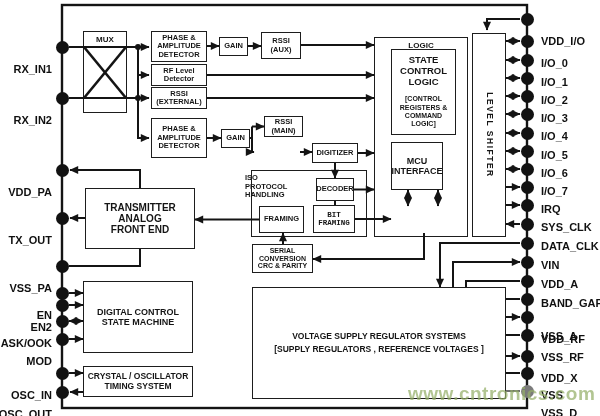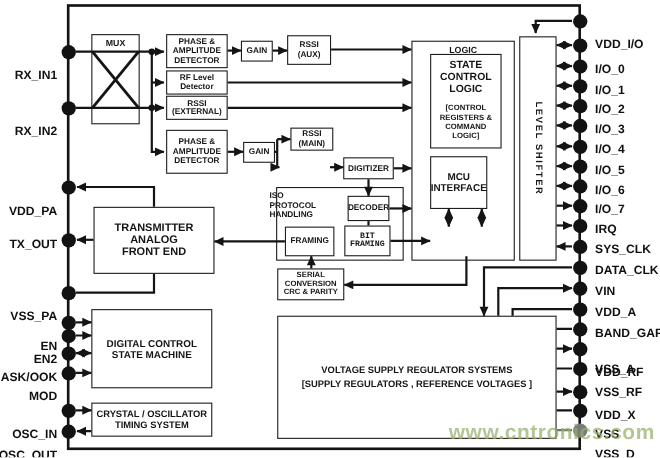--- a/index.html
+++ b/index.html
@@ -170,21 +170,21 @@
     </g>
   </svg>
 
   <div class="pin-dot" style="left:55.5px;top:40.5px"></div>
   <div class="pin-label pl-left" style="top:40px">RX_IN1</div>
   <div class="pin-dot" style="left:55.5px;top:91.5px"></div>
   <div class="pin-label pl-left" style="top:91px">RX_IN2</div>
   <div class="pin-dot" style="left:55.5px;top:163.5px"></div>
   <div class="pin-label pl-left" style="top:163px">VDD_PA</div>
   <div class="pin-dot" style="left:55.5px;top:211.5px"></div>
-  <div class="pin-label pl-left" style="top:193px">TX_OUT</div>
+  <div class="pin-label pl-left" style="top:211px">TX_OUT</div>
   <div class="pin-dot" style="left:55.5px;top:259.5px"></div>
   <div class="pin-label pl-left" style="top:259px">VSS_PA</div>
   <div class="pin-dot" style="left:55.5px;top:286.5px"></div>
   <div class="pin-label pl-left" style="top:286px">EN</div>
   <div class="pin-dot" style="left:55.5px;top:298.5px"></div>
   <div class="pin-label pl-left" style="top:298px">EN2</div>
   <div class="pin-dot" style="left:55.5px;top:314.5px"></div>
   <div class="pin-label pl-left" style="top:314px">ASK/OOK</div>
   <div class="pin-dot" style="left:55.5px;top:332.5px"></div>
   <div class="pin-label pl-left" style="top:332px">MOD</div>

